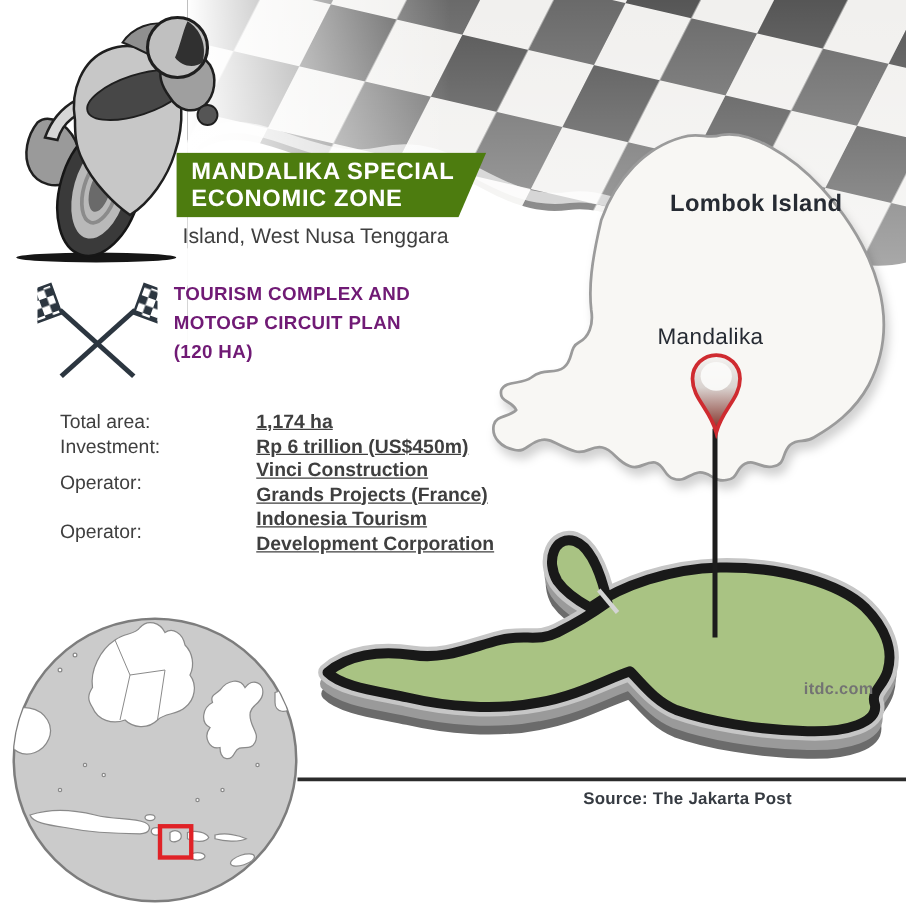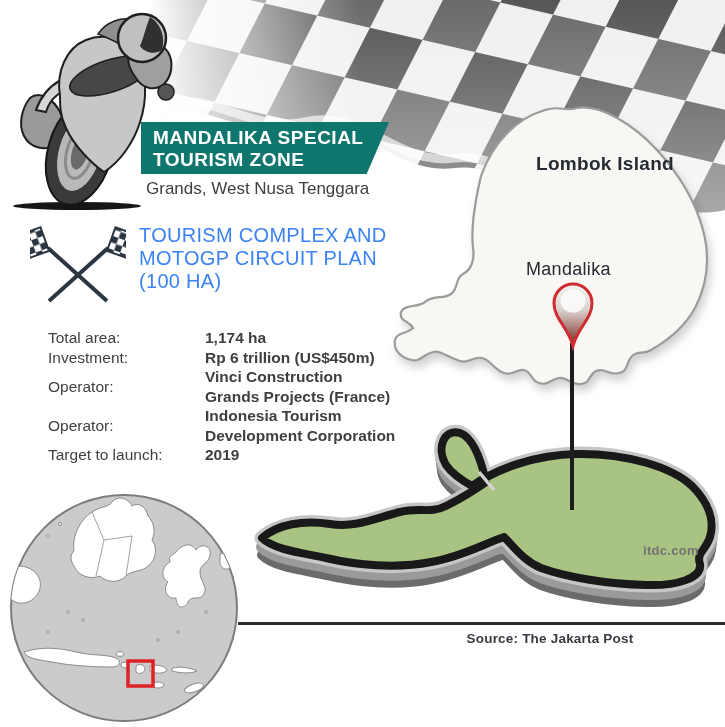--- a/index.html
+++ b/index.html
@@ -1,35 +1,35 @@
 <!DOCTYPE html>
 <html><head>
 <meta charset="utf-8">
 <style>
   html,body{margin:0;padding:0;background:#fff;}
   .stage{position:relative;width:725px;height:727px;background:#ffffff;overflow:hidden;
          font-family:"Liberation Sans",sans-serif;}
   .abs{position:absolute;}
 
   
-  .banner{left:141px;top:122px;width:248px;height:52px;background:#0f766e;
+  .banner{left:141px;top:122px;width:248px;height:52px;background:#4d7c0f;
           clip-path:polygon(0 0,100% 0,91% 100%,0 100%);
           color:#fff;font-weight:bold;font-size:19px;line-height:22px;
           letter-spacing:.5px;padding:5px 0 0 12px;box-sizing:border-box;}
   .subtitle{left:146px;top:179px;font-size:17px;color:#3f3f3f;}
 
-  .heading{left:139px;top:224px;font-size:20px;line-height:23px;font-weight:normal;
-           color:#3b82f6;letter-spacing:.3px;}
+  .heading{left:139px;top:224px;font-size:15px;line-height:23px;font-weight:bold;
+           color:#701a75;letter-spacing:.3px;}
 
   
   .facts{left:48px;top:328px;width:400px;}
   .fact-row{display:flex;align-items:center;}
   .fact-label{width:157px;font-size:15.5px;line-height:19.5px;color:#3f3f3f;}
   .fact-value{width:243px;font-size:15.5px;line-height:19.5px;color:#3f3f3f;
-              font-weight:bold;white-space:pre-line;}
+              font-weight:bold;white-space:pre-line;text-decoration:underline;}
 
   .island-label{left:536px;top:153px;font-size:19px;font-weight:bold;color:#262b33;letter-spacing:.3px;}
   .site-label{left:526px;top:259px;font-size:18px;font-weight:normal;color:#262b33;letter-spacing:.3px;}
 
   .pin-stick{left:570px;top:343px;width:4px;height:167px;background:#1c1c1c;}
 
   .itdc{left:643px;top:543px;font-size:13px;font-weight:bold;color:#737373;letter-spacing:.3px;}
 
   .rule{left:238px;top:622px;width:487px;height:3px;background:#2b2b2b;}
   .source{left:400px;top:631px;width:300px;text-align:center;font-size:13.5px;
@@ -117,21 +117,21 @@
     <ellipse cx="22" cy="20" rx="12.5" ry="11.5" fill="#fbfbfa" opacity=".92"></ellipse>
   </svg>
 
   <div class="abs island-label">Lombok Island</div>
   <div class="abs site-label">Mandalika</div>
 
   <div class="abs itdc">itdc.com</div>
 
   <div class="abs banner">
     <div>MANDALIKA SPECIAL</div>
-    <div>TOURISM ZONE</div>
+    <div>ECONOMIC ZONE</div>
   </div>
 
   <svg class="abs" style="left:2px;top:0;" width="190" height="215" viewBox="0 0 190 215">
     <ellipse cx="75" cy="206" rx="64" ry="4" fill="#161616"></ellipse>
     <path d="M28,98 C20,108 16,124 22,136 C28,148 44,152 54,144 C62,138 64,124 58,112 C52,100 38,90 28,98 Z" fill="#9a9a9a" stroke="#1f1f1f" stroke-width="2"></path>
     <g transform="rotate(16 78 152)">
       <ellipse cx="78" cy="152" rx="32" ry="54" fill="#3a3a3a" stroke="#161616" stroke-width="2"></ellipse>
       <ellipse cx="78" cy="152" rx="21" ry="40" fill="#b9b9b9"></ellipse>
       <ellipse cx="78" cy="152" rx="13" ry="27" fill="none" stroke="#8b8b8b" stroke-width="3"></ellipse>
       <ellipse cx="78" cy="152" rx="8" ry="18" fill="#6a6a6a"></ellipse>
@@ -140,26 +140,26 @@
     <path d="M58,96 C54,72 64,48 84,40 C104,32 126,40 136,58 C144,74 146,98 138,122 C132,142 118,162 102,172
              C90,164 72,146 64,128 C58,116 58,106 58,96 Z" fill="#c7c7c7" stroke="#1f1f1f" stroke-width="2"></path>
     <ellipse cx="108" cy="76" rx="42" ry="16" transform="rotate(-18 108 76)" fill="#474747" stroke="#1f1f1f" stroke-width="1.5"></ellipse>
     <path d="M96,34 C104,22 120,16 132,20 C126,26 120,34 118,44 C110,40 102,36 96,34 Z" fill="#8f8f8f" stroke="#1f1f1f" stroke-width="1.5"></path>
     <path d="M128,52 C140,40 158,40 166,52 C172,62 170,76 162,84 C152,92 140,88 134,78 C128,70 124,60 128,52 Z" fill="#9f9f9f" stroke="#1f1f1f" stroke-width="2"></path>
     <circle cx="164" cy="92" r="8" fill="#555555" stroke="#1f1f1f" stroke-width="1.5"></circle>
     <circle cx="140" cy="38" r="24" fill="#c0c0c0" stroke="#1f1f1f" stroke-width="2.5"></circle>
     <path d="M148,17 C158,23 164,36 160,50 C153,55 143,53 138,46 C142,37 144,26 148,17 Z" fill="#303030"></path>
   </svg>
 
-  <div class="abs subtitle">Grands, West Nusa Tenggara</div>
+  <div class="abs subtitle">Island, West Nusa Tenggara</div>
 
   <div class="abs heading">
     <div>TOURISM COMPLEX AND</div>
     <div>MOTOGP CIRCUIT PLAN</div>
-    <div>(100 HA)</div>
+    <div>(120 HA)</div>
   </div>
 
   <svg class="abs" style="left:30px;top:224px;" width="96" height="82" viewBox="0 0 96 82">
     <defs>
       <pattern id="fchk" width="13" height="13" patternUnits="userSpaceOnUse">
         <rect width="13" height="13" fill="#ffffff"></rect>
         <rect x="0" y="0" width="6.5" height="6.5" fill="#2c3640"></rect>
         <rect x="6.5" y="6.5" width="6.5" height="6.5" fill="#2c3640"></rect>
       </pattern>
     </defs>
@@ -184,24 +184,20 @@
     </div>
     <div class="fact-row">
       <div class="fact-label">Operator:</div>
       <div class="fact-value">Vinci Construction
 Grands Projects (France)</div>
     </div>
     <div class="fact-row">
       <div class="fact-label">Operator:</div>
       <div class="fact-value">Indonesia Tourism
 Development Corporation</div>
-    </div>
-    <div class="fact-row">
-      <div class="fact-label">Target to launch:</div>
-      <div class="fact-value">2019</div>
     </div>
   </div>
 
   <svg class="abs" style="left:8px;top:492px;" width="232" height="232" viewBox="0 0 232 232">
     <defs>
         <clipPath id="mapClip">
           <circle cx="116" cy="116" r="113"></circle>
         </clipPath>
       </defs>
     <circle cx="116" cy="116" r="113" fill="#cbcbcb" stroke="#7d7d7d" stroke-width="2"></circle>

